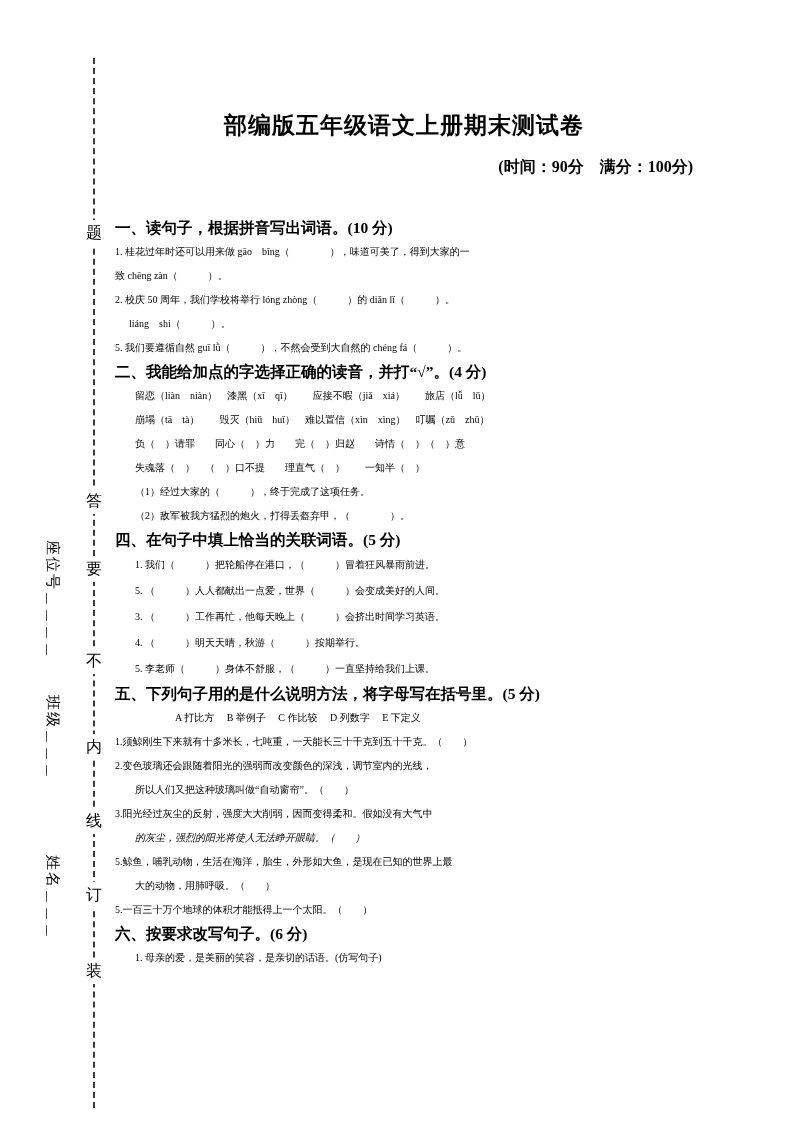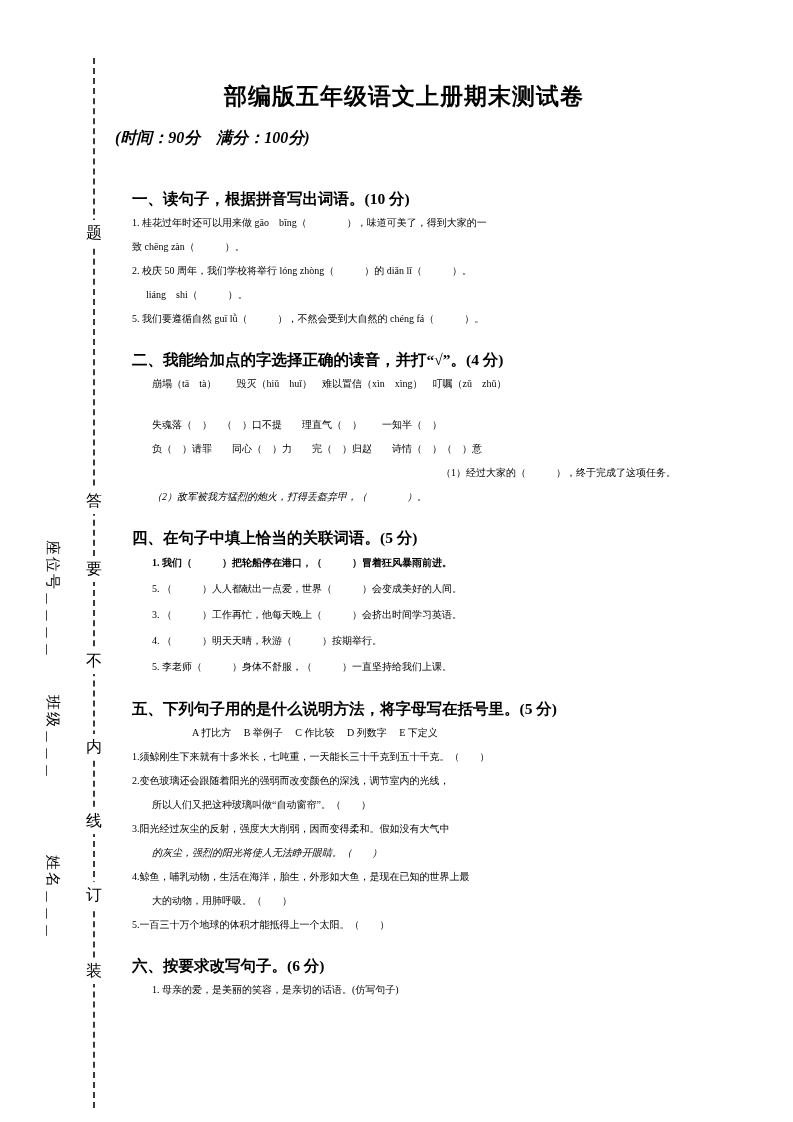--- a/index.html
+++ b/index.html
@@ -41,38 +41,37 @@
     transform: rotate(90deg);
     transform-origin: left top;
     white-space: nowrap;
     font-size: 15px;
     letter-spacing: 2px;
   }
   
   .content {
     position: absolute;
     left: 115px;
-    top: 81px;
+    top: 110px;
     width: 578px;
   }
   .title {
     margin: 0 0 16px 0;
     font-size: 23px;
     font-weight: bold;
     text-align: center;
     letter-spacing: 1px;
   }
   .subtitle {
     margin: 0 0 38px 0;
     font-size: 16px;
     font-weight: bold;
-    text-align: left;
-    font-style: italic;
+    text-align: right;
   }
-  .section { margin: 17px; }
+  .section { margin: 0; }
   .section .heading {
     font-size: 15.5px;
     font-weight: bold;
     line-height: 24px;
     white-space: pre-wrap;
   }
   .section .line {
     font-size: 10px;
     line-height: 24px;
     white-space: pre-wrap;
@@ -107,45 +106,46 @@
         <div class="section">
           <div class="heading">一、读句子，根据拼音写出词语。(10 分)</div>
           <div class="line" style="padding-left: 0px;">1. 桂花过年时还可以用来做 gāo　bīng（　　　　），味道可美了，得到大家的一</div>
           <div class="line" style="padding-left: 0px;">致 chēng zàn（　　　）。</div>
           <div class="line" style="padding-left: 0px;">2. 校庆 50 周年，我们学校将举行 lóng zhòng（　　　）的 diǎn lǐ（　　　）。</div>
           <div class="line" style="padding-left: 14px;">liáng　shi（　　　）。</div>
           <div class="line" style="padding-left: 0px;">5. 我们要遵循自然 guī lǜ（　　　），不然会受到大自然的 chéng fá（　　　）。</div>
         </div>
         <div class="section">
           <div class="heading">二、我能给加点的字选择正确的读音，并打“√”。(4 分)</div>
+          <div class="line" style="padding-left: 20px;">留恋（liàn　niàn）　漆黑（xī　qī）　　应接不暇（jiǎ　xiá）　　旅店（lǚ　lǔ）</div>
           <div class="line" style="padding-left: 20px;">崩塌（tā　tà）　　毁灭（hiǔ　huǐ）　难以置信（xìn　xìng）　叮嘱（zǔ　zhǔ）</div>
         </div>
         <div class="section">
+          <div class="line" style="padding-left: 20px;">负（　）请罪　　同心（　）力　　完（　）归赵　　诗情（　）（　）意</div>
           <div class="line" style="padding-left: 20px;">失魂落（　）　（　）口不提　　理直气（　）　　一知半（　）</div>
-          <div class="line" style="padding-left: 20px;">负（　）请罪　　同心（　）力　　完（　）归赵　　诗情（　）（　）意</div>
-          <div class="line" style="padding-left: 20px; text-align: right;">（1）经过大家的（　　　），终于完成了这项任务。</div>
-          <div class="line" style="padding-left: 20px; font-style: italic;">（2）敌军被我方猛烈的炮火，打得丢盔弃甲，（　　　　）。</div>
+          <div class="line" style="padding-left: 20px;">（1）经过大家的（　　　），终于完成了这项任务。</div>
+          <div class="line" style="padding-left: 20px;">（2）敌军被我方猛烈的炮火，打得丢盔弃甲，（　　　　）。</div>
         </div>
         <div class="section">
           <div class="heading">四、在句子中填上恰当的关联词语。(5 分)</div>
-          <div class="line" style="padding-left: 20px; line-height: 26px; font-weight: bold;">1. 我们（　　　）把轮船停在港口，（　　　）冒着狂风暴雨前进。</div>
+          <div class="line" style="padding-left: 20px; line-height: 26px;">1. 我们（　　　）把轮船停在港口，（　　　）冒着狂风暴雨前进。</div>
           <div class="line" style="padding-left: 20px; line-height: 26px;">5. （　　　）人人都献出一点爱，世界（　　　）会变成美好的人间。</div>
           <div class="line" style="padding-left: 20px; line-height: 26px;">3. （　　　）工作再忙，他每天晚上（　　　）会挤出时间学习英语。</div>
           <div class="line" style="padding-left: 20px; line-height: 26px;">4. （　　　）明天天晴，秋游（　　　）按期举行。</div>
           <div class="line" style="padding-left: 20px; line-height: 26px;">5. 李老师（　　　）身体不舒服，（　　　）一直坚持给我们上课。</div>
         </div>
         <div class="section">
           <div class="heading">五、下列句子用的是什么说明方法，将字母写在括号里。(5 分)</div>
           <div class="line" style="padding-left: 60px;">A 打比方　 B 举例子　 C 作比较　 D 列数字　 E 下定义</div>
           <div class="line" style="padding-left: 0px;">1.须鲸刚生下来就有十多米长，七吨重，一天能长三十千克到五十千克。（　　）</div>
           <div class="line" style="padding-left: 0px;">2.变色玻璃还会跟随着阳光的强弱而改变颜色的深浅，调节室内的光线，</div>
           <div class="line" style="padding-left: 20px;">所以人们又把这种玻璃叫做“自动窗帘”。（　　）</div>
           <div class="line" style="padding-left: 0px;">3.阳光经过灰尘的反射，强度大大削弱，因而变得柔和。假如没有大气中</div>
           <div class="line" style="padding-left: 20px; font-style: italic;">的灰尘，强烈的阳光将使人无法睁开眼睛。（　　）</div>
-          <div class="line" style="padding-left: 0px;">4.鲸鱼，哺乳动物，生活在海洋，胎生，外形如大鱼，是现在已知的世界上最</div>
+          <div class="line" style="padding-left: 0px;">5.鲸鱼，哺乳动物，生活在海洋，胎生，外形如大鱼，是现在已知的世界上最</div>
           <div class="line" style="padding-left: 20px;">大的动物，用肺呼吸。（　　）</div>
           <div class="line" style="padding-left: 0px;">5.一百三十万个地球的体积才能抵得上一个太阳。（　　）</div>
         </div>
         <div class="section">
           <div class="heading">六、按要求改写句子。(6 分)</div>
           <div class="line" style="padding-left: 20px;">1. 母亲的爱，是美丽的笑容，是亲切的话语。(仿写句子)</div>
         </div>
       </div>
   </div>
 

